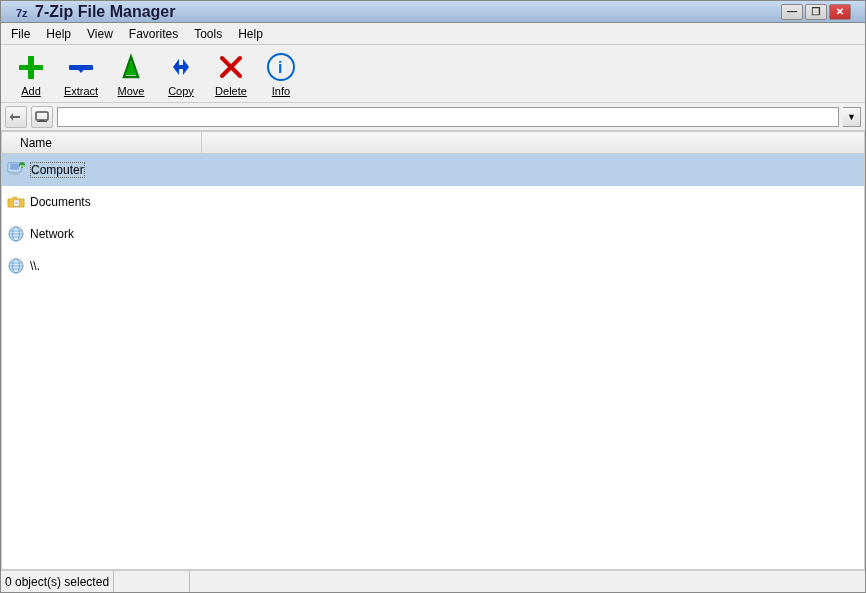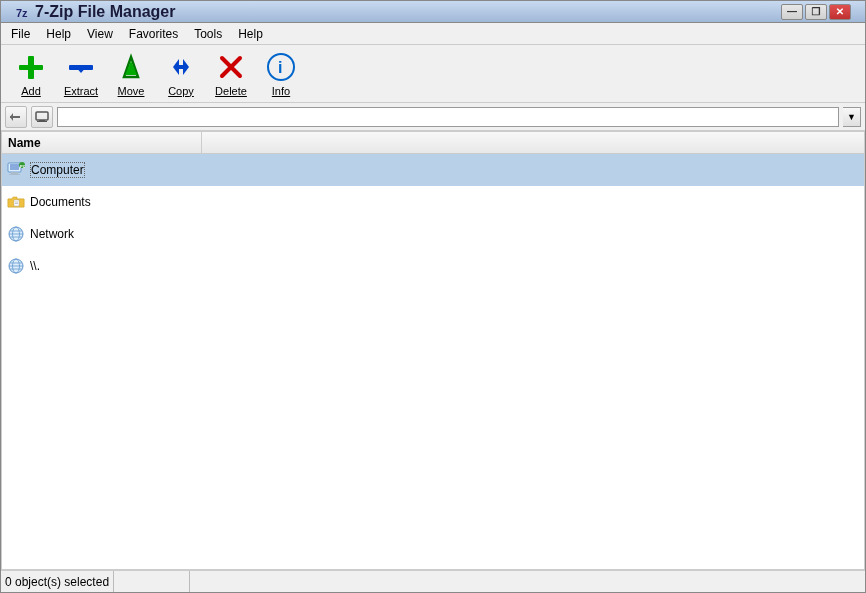--- a/index.html
+++ b/index.html
@@ -180,24 +180,24 @@
       height: 22px;
       background: linear-gradient(to bottom, #f8f8f8, #e8e8e8);
       border-bottom: 1px solid #ccc;
       display: flex;
       align-items: center;
     }
     .file-header-cell {
       height: 100%;
       display: flex;
       align-items: center;
-      padding: 0 6px;
+      padding: 0 18px;
       border-right: 1px solid #ccc;
       font-size: 12px;
-      font-weight: bold;
+      font-weight: normal;
       cursor: pointer;
     }
     .file-header-name {
       width: 200px;
     }
     .file-list {
       flex: 1;
       overflow-y: auto;
       overflow-x: auto;
     }

